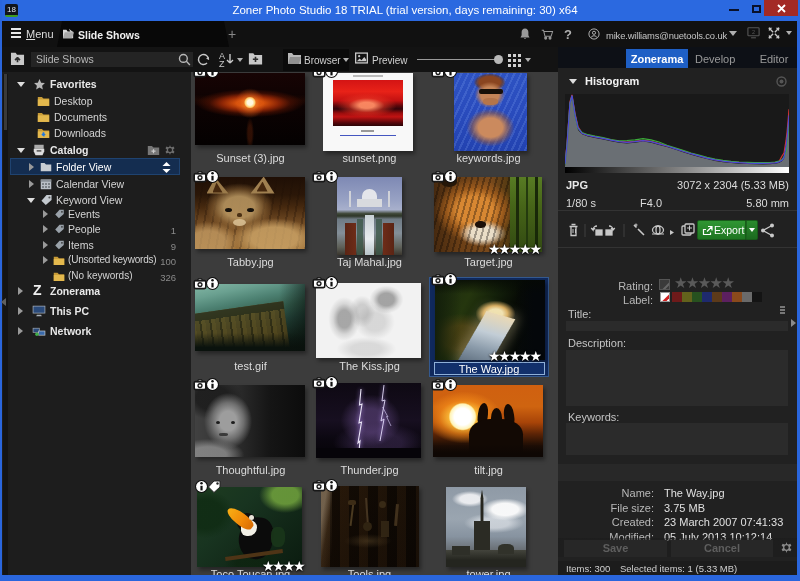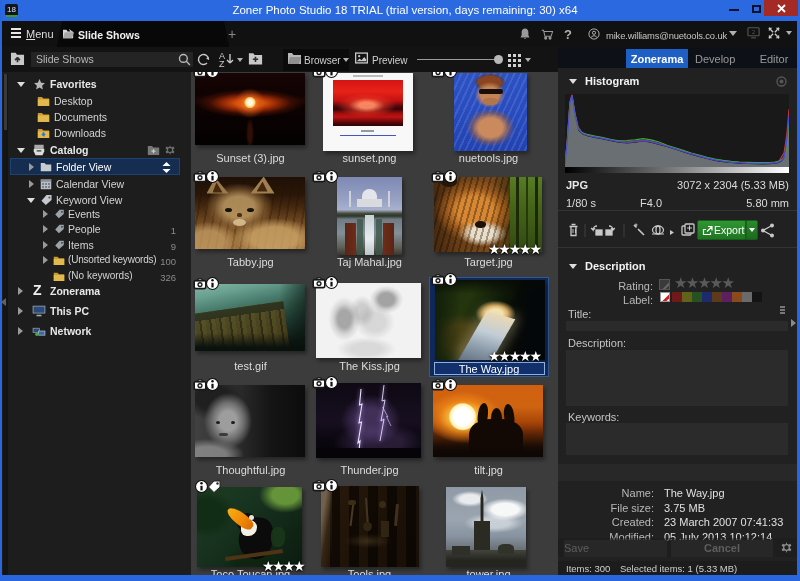--- a/index.html
+++ b/index.html
@@ -474,21 +474,21 @@
 linear-gradient(180deg,#8f9aa6 0%,#9aa5b0 40%,#8793a0 62%,#6a7076 78%,#3e4039 88%,#2a2b25 100%)">
 <div style="position:absolute;left:30px;top:3px;width:12px;height:63px;background:#26261f;clip-path:polygon(50% 0,62% 14%,62% 100%,38% 100%,38% 14%)"></div>
 <div style="position:absolute;left:28px;top:34px;width:16px;height:32px;background:#2b2b24"></div>
 <div style="position:absolute;left:0;bottom:0;width:80px;height:17px;background:linear-gradient(180deg,#43443c,#24251f 60%)"></div>
 <div style="position:absolute;left:52px;bottom:13px;width:16px;height:10px;background:#31322a;border-radius:40% 40% 0 0"></div>
 <div style="position:absolute;left:6px;bottom:12px;width:18px;height:9px;background:#2e2f28"></div>
 </div>
     <div class="abs" style="left:242.5px;top:289.5px;width:111px;height:13.5px;background:#12306b;border:1px solid #8fb0d8;color:#fff;font-size:11px;text-align:center;line-height:12px">The Way.jpg</div>
     <div class="cell-label" style="left:0px;top:80px">Sunset (3).jpg</div>
     <div class="cell-label" style="left:119px;top:80px">sunset.png</div>
-    <div class="cell-label" style="left:238px;top:80px">nuetools.jpg</div>
+    <div class="cell-label" style="left:238px;top:80px">keywords.jpg</div>
     <div class="cell-label" style="left:0px;top:184px">Tabby.jpg</div>
     <div class="cell-label" style="left:119px;top:184px">Taj Mahal.jpg</div>
     <div class="cell-label" style="left:238px;top:184px">Target.jpg</div>
     <div class="cell-label" style="left:0px;top:288px">test.gif</div>
     <div class="cell-label" style="left:119px;top:288px">The Kiss.jpg</div>
     <div class="cell-label" style="left:0px;top:392px">Thoughtful.jpg</div>
     <div class="cell-label" style="left:119px;top:392px">Thunder.jpg</div>
     <div class="cell-label" style="left:238px;top:392px">tilt.jpg</div>
     <div class="cell-label" style="left:0px;top:496px">Toco Toucan.jpg</div>
     <div class="cell-label" style="left:119px;top:496px">Tools.jpg</div>
@@ -737,23 +737,20 @@
 <circle cx="206" cy="13.5" r="2" fill="#c8c8c8" stroke="none"></circle>
 <path d="M206 3.5 L197 8.5 L206 13.5" stroke-width="1.3"></path>
 </svg>
 <div style="position:absolute;left:139px;top:152px;width:49px;height:20px;background:linear-gradient(180deg,#2f9632,#1f7522);border:1px solid #175c19;border-radius:2px 0 0 2px;color:#fff;font-size:10.5px;line-height:19px;padding-left:16px">Export</div>
 <svg style="position:absolute;left:144px;top:157px" width="12" height="11" viewBox="0 0 12 11" fill="none" stroke="#fff" stroke-width="1.2">
       <path d="M1.5 4 v5.5 h7 V7.5 M4 4.5 h-2.5 M6 1.5 h4 v4 M10 1.5 L5 6.5"></path>
     </svg>
 <div style="position:absolute;left:188px;top:152px;width:12px;height:20px;background:linear-gradient(180deg,#2a8a2d,#1c6a1f);border:1px solid #175c19;border-left:1px solid #1a641c;border-radius:0 2px 2px 0"></div>
 <div style="position:absolute;left:190.5px;top:160px;border-left:3.5px solid transparent;border-right:3.5px solid transparent;border-top:4px solid #fff"></div>
 <div class="divid" style="top:179px"></div>
-<div class="sechdr" style="top:190px">
-      <span>Description</span>
-    </div>
 <div style="position:absolute;right:144px;top:212px;color:#b8b8b8">Rating:</div>
 <div style="position:absolute;left:101px;top:211px;width:11px;height:11px;background:#3a3a3a;border:1px solid #555;overflow:hidden">
       <div style="position:absolute;left:-2px;top:4.5px;width:18px;height:2px;background:#666;transform:rotate(-45deg)"></div>
     </div>
 <div style="position:absolute;left:116px;top:206px;color:#5a5a5a;font-size:15px;letter-spacing:-1.6px">★★★★★</div>
 <div style="position:absolute;right:144px;top:226px;color:#b8b8b8">Label:</div>
 <div style="position:absolute;left:102px;top:224px;width:10px;height:10px;background:#fff;border:1px solid #999;overflow:hidden">
       <div style="position:absolute;left:-2px;top:4px;width:16px;height:3px;background:#d02020;transform:rotate(-45deg)"></div>
     </div>
     <div style="position:absolute;left:114px;top:224px;width:10px;height:10px;background:#6e1a1a"></div>
@@ -774,21 +771,21 @@
 <div style="position:absolute;left:0;top:396px;width:239px;height:17px;background:#282828"></div>
 <div style="position:absolute;right:143px;top:419px;color:#b8b8b8">Name:</div>
 <div style="position:absolute;left:106px;top:419px;color:#e0e0e0">The Way.jpg</div>
 <div style="position:absolute;right:143px;top:433.5px;color:#b8b8b8">File size:</div>
 <div style="position:absolute;left:106px;top:433.5px;color:#e0e0e0">3.75 MB</div>
 <div style="position:absolute;right:143px;top:448px;color:#b8b8b8">Created:</div>
 <div style="position:absolute;left:106px;top:448px;color:#e0e0e0">23 March 2007 07:41:33</div>
 <div style="position:absolute;right:143px;top:462.5px;color:#b8b8b8">Modified:</div>
 <div style="position:absolute;left:106px;top:462.5px;color:#e0e0e0">05 July 2013 10:12:14</div>
 <div style="position:absolute;left:0;top:470px;width:239px;height:19px;background:linear-gradient(180deg,rgba(26,26,26,.45),#1e1e1e 55%)"></div>
-<div style="position:absolute;left:6px;top:471.5px;width:103px;height:17px;background:#272727;color:#5e5e5e;font-weight:normal;line-height:17px">Save</div>
+<div style="position:absolute;left:6px;top:471.5px;width:103px;height:17px;background:#272727;color:#5e5e5e;font-weight:bold;text-align:center;line-height:17px">Save</div>
 <div style="position:absolute;left:113px;top:471.5px;width:102px;height:17px;background:#272727;color:#5e5e5e;font-weight:bold;text-align:center;line-height:17px">Cancel</div>
 <svg style="position:absolute;right:4px;top:473px" width="13" height="13" viewBox="0 0 24 24">
       <path d="M12 8a4 4 0 100 8 4 4 0 000-8zm0-6l1.2 3.5a7 7 0 012.4 1l3.4-1.4 2 3.4-2.7 2.4a7 7 0 010 2.2l2.7 2.4-2 3.4-3.4-1.4a7 7 0 01-2.4 1L12 22l-1.2-3.5a7 7 0 01-2.4-1L5 18.9l-2-3.4 2.7-2.4a7 7 0 010-2.2L3 8.5l2-3.4 3.4 1.4a7 7 0 012.4-1z" fill="#8a8a8a"></path>
     </svg>
 <div style="position:absolute;left:222px;top:238px;width:5px;height:1.5px;background:#777;box-shadow:0 3px 0 #777,0 6px 0 #777"></div>
 <div style="position:absolute;left:233px;top:251px;border-top:4px solid transparent;border-bottom:4px solid transparent;border-left:5px solid #8a8a8a"></div>
 </div>
 <div class="abs" id="statusbar">
     <span style="position:absolute;left:8px;top:2px">Items: 300</span>
     <span style="position:absolute;left:62px;top:2px">Selected items: 1 (5.33 MB)</span>

